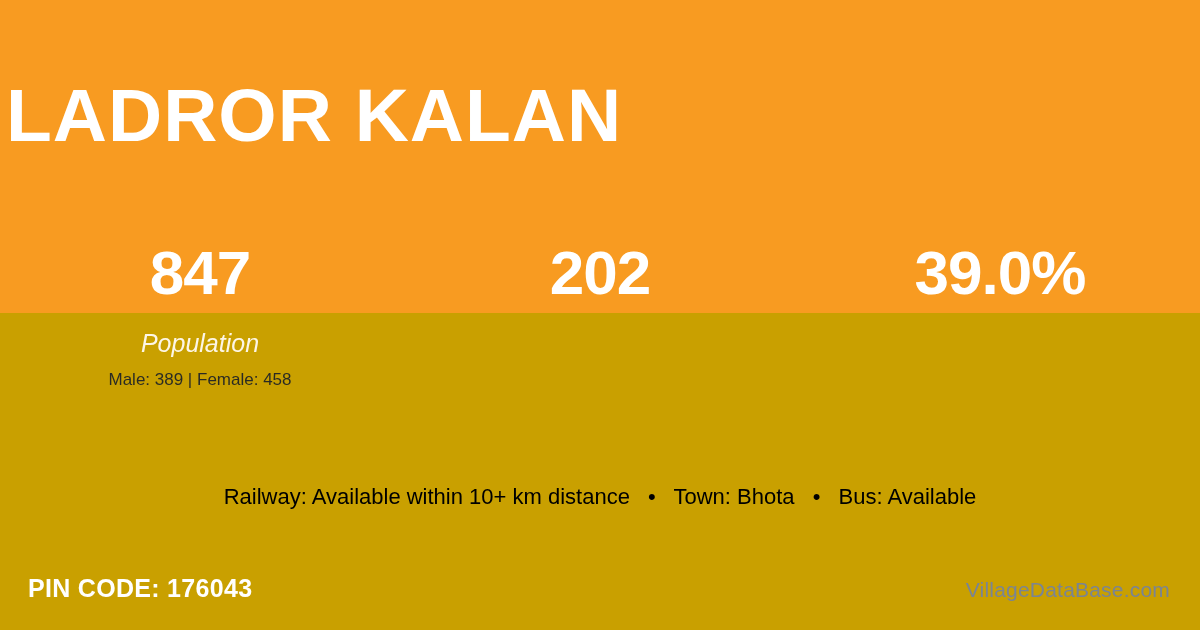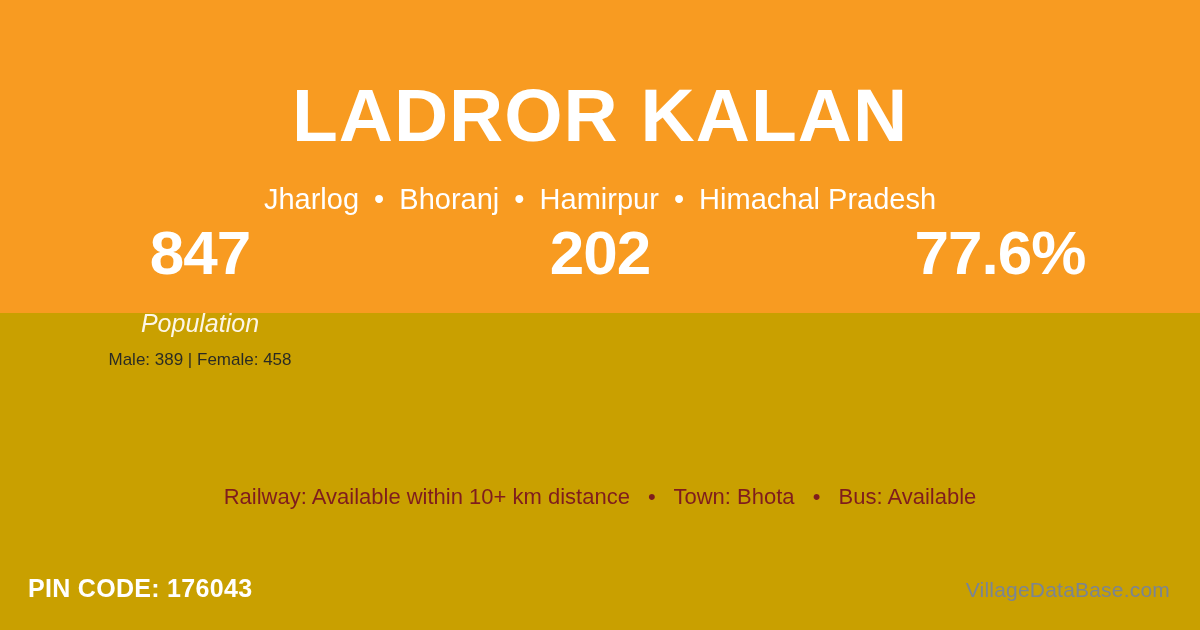--- a/index.html
+++ b/index.html
@@ -34,22 +34,22 @@
     width:1200px;
     height:317px;
     background:#c9a000;
   }
 
   
   .header {
     position:absolute;
     left:0; top:0;
     width:1200px;
-    text-align:center;
     z-index:5;
+    padding-left:6px;
   }
 
   .title {
     margin-top:78px;
     font-size:75px;
     font-weight:bold;
     letter-spacing:1px;
     line-height:1.0;
     color:#ffffff;
     white-space:nowrap;
@@ -61,21 +61,21 @@
     font-weight:normal;
     line-height:1.0;
     color:#ffffff;
     white-space:nowrap;
   }
   .subtitle .sep { padding:0 7px; }
 
   
   .stats {
     position:absolute;
-    left:0; top:222px;
+    left:0; top:242px;
     width:1200px;
     display:flex;
     z-index:5;
   }
   .stat {
     flex:1 1 0;
     text-align:center;
   }
   .stat-value {
     font-size:62px;
@@ -102,21 +102,21 @@
   }
 
   
   .amenities {
     position:absolute;
     left:0; top:486px;
     width:1200px;
     text-align:center;
     font-size:22px;
     line-height:1.0;
-    color:#7f1d1d;
+    color:#000000;
     white-space:nowrap;
     z-index:5;
   }
   .amenities .sep { padding:0 12px; }
 
   
   .footer {
     position:absolute;
     left:0; top:572px;
     width:1200px;
@@ -145,45 +145,36 @@
 </head>
 <body>
 
 <div class="card">
 
   <div class="band-top"></div>
   <div class="band-bottom"></div>
 
   <div class="header">
     <div class="title">LADROR KALAN</div>
-    <div class="subtitle">
-      <span>Jharlog</span>
-      <span class="sep">•</span>
-      <span>Bhoranj</span>
-      <span class="sep">•</span>
-      <span>Hamirpur</span>
-      <span class="sep">•</span>
-      <span>Himachal Pradesh</span>
-    </div>
   </div>
 
   <div class="stats">
 
     <div class="stat">
       <div class="stat-value">847</div>
       <div class="stat-label">Population</div>
       <div class="stat-sub">Male: 389 | Female: 458</div>
     </div>
 
     <div class="stat">
       <div class="stat-value">202</div>
     </div>
 
     <div class="stat">
-      <div class="stat-value">77.6%</div>
+      <div class="stat-value">39.0%</div>
     </div>
 
   </div>
 
   <div class="amenities">
     <span>Railway: Available within 10+ km distance</span>
     <span class="sep">•</span>
     <span>Town: Bhota</span>
     <span class="sep">•</span>
     <span>Bus: Available</span>

